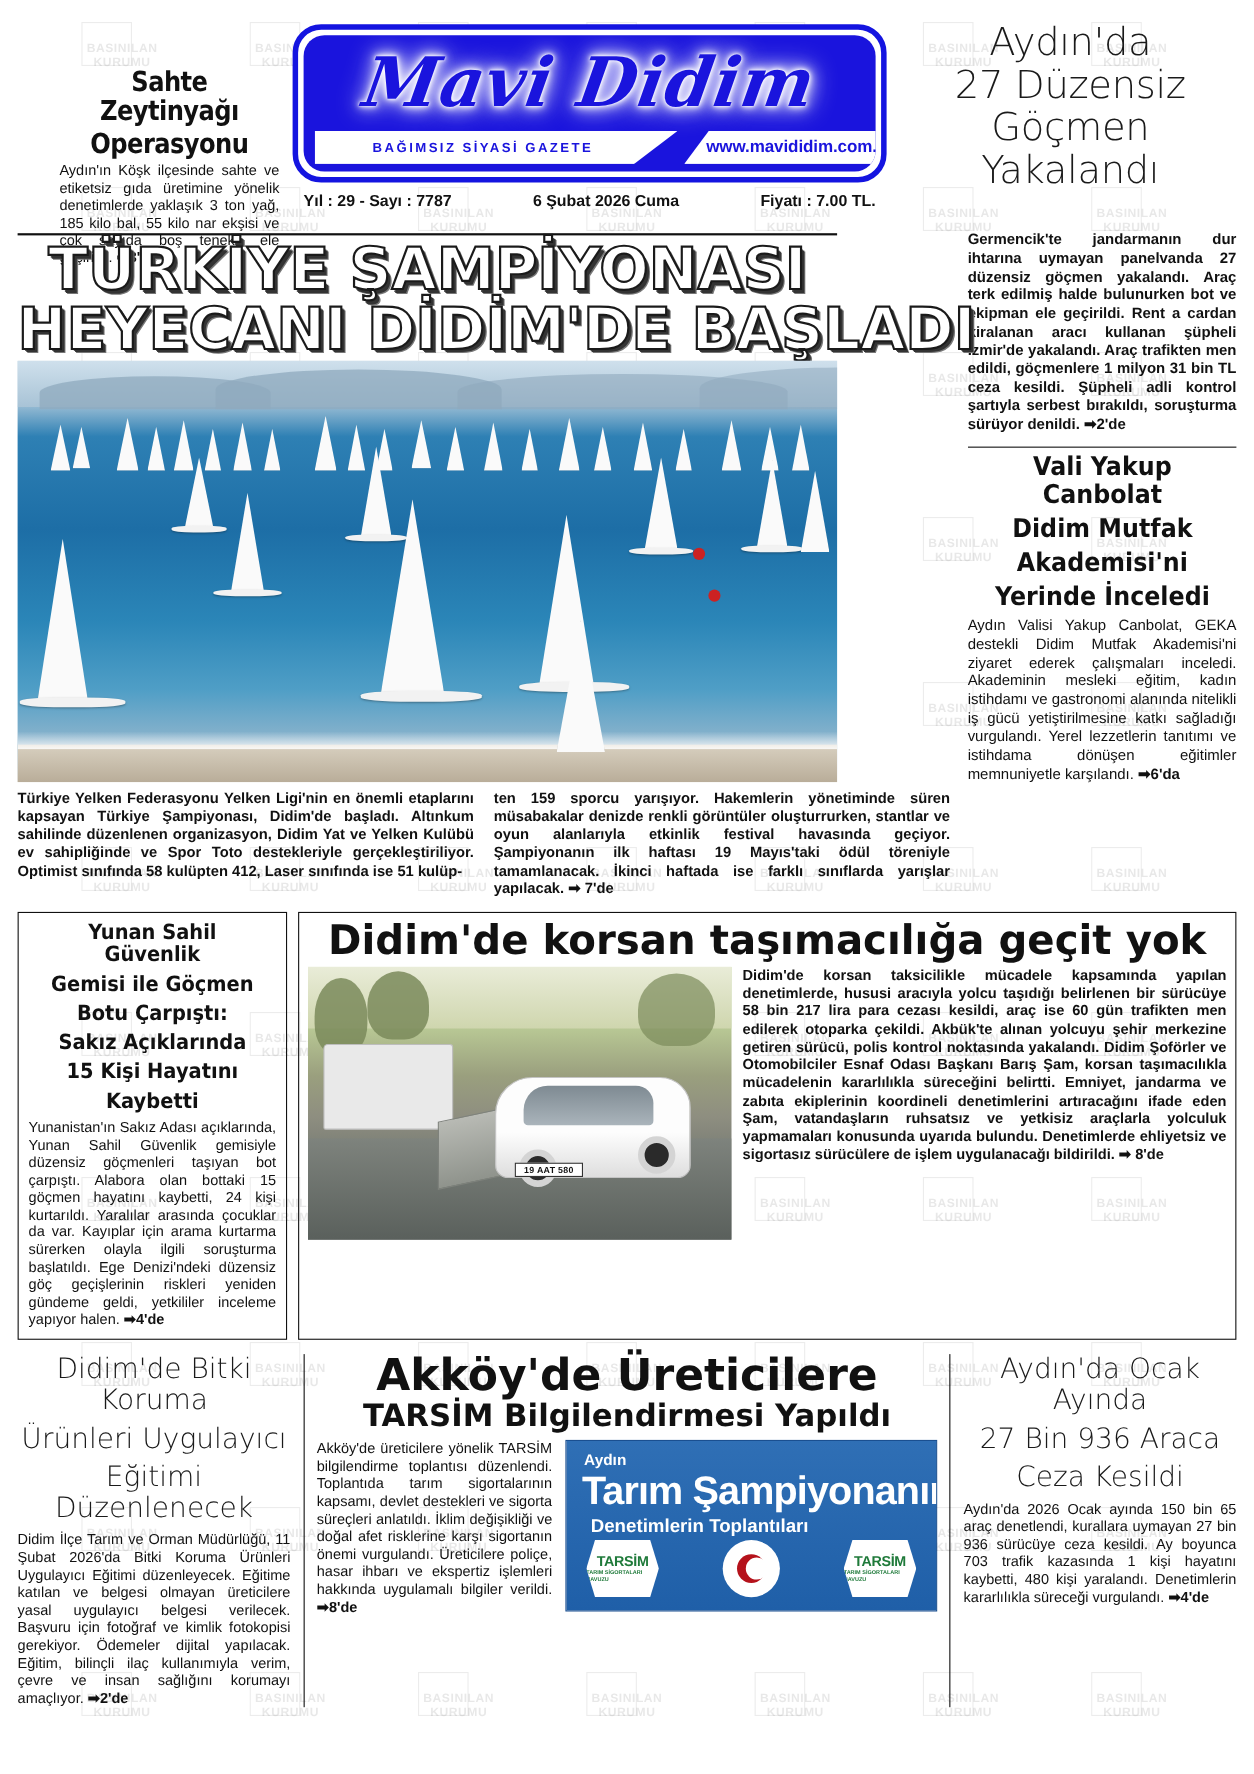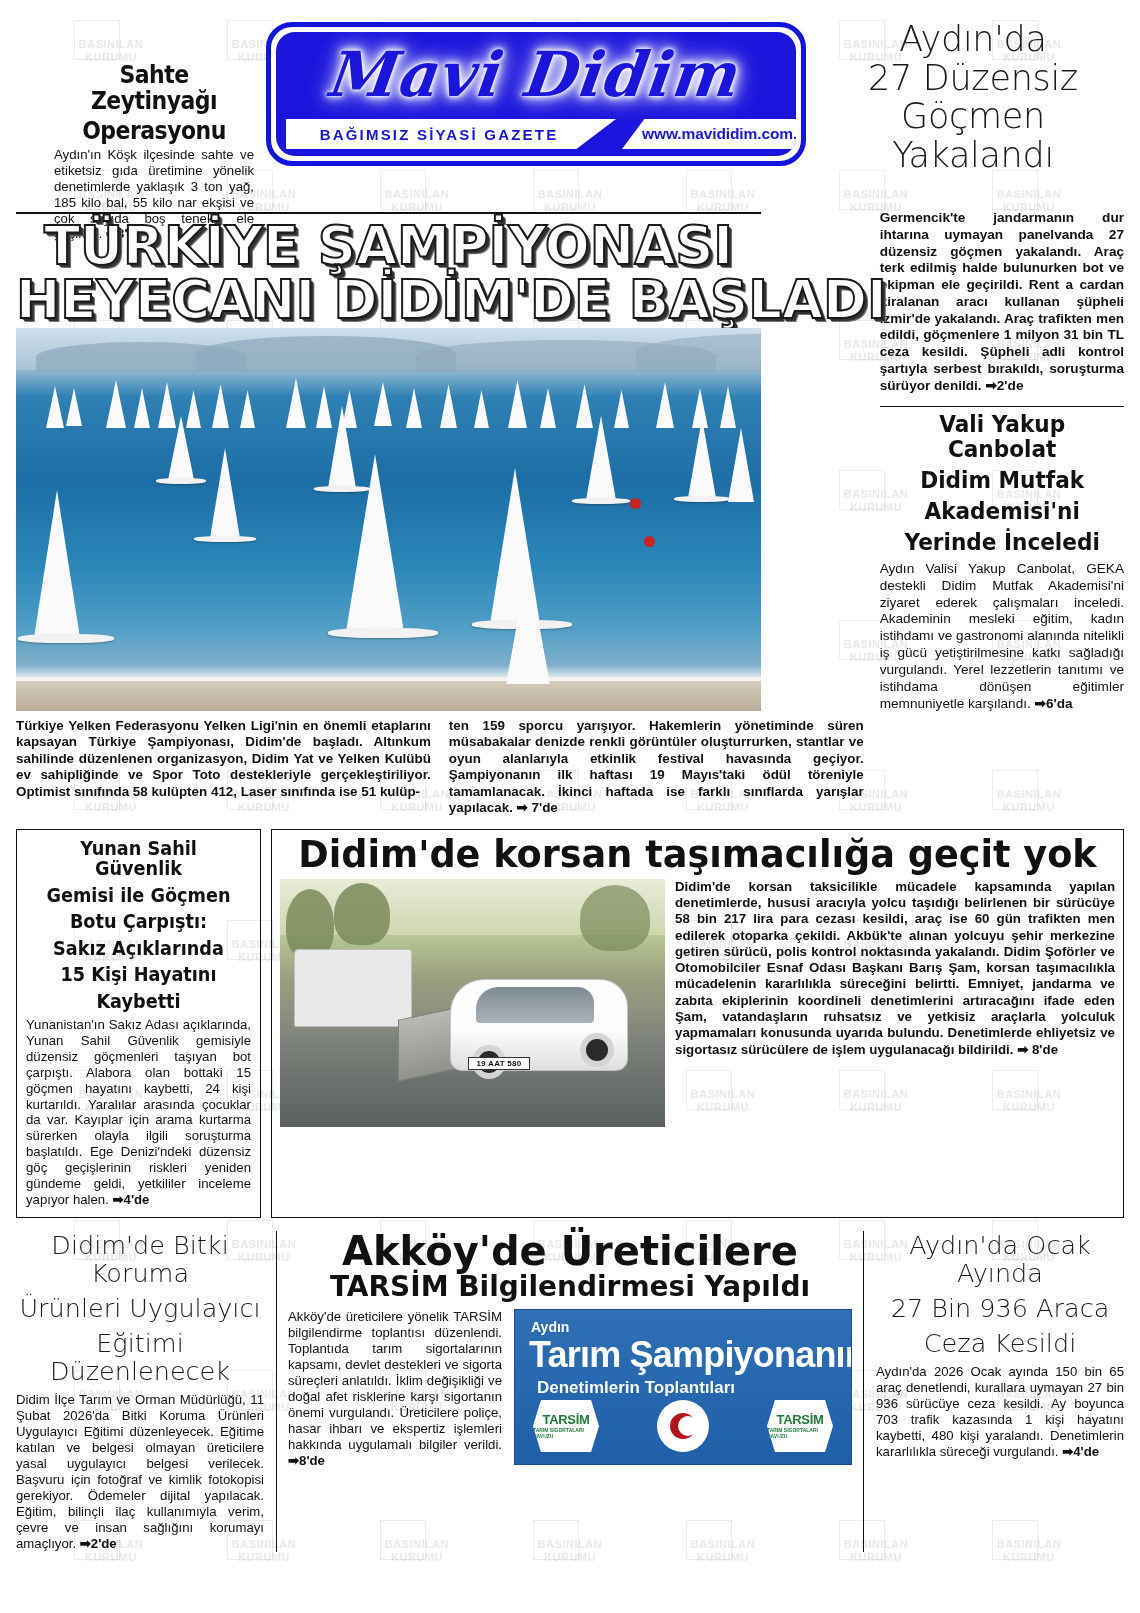--- a/index.html
+++ b/index.html
@@ -100,21 +100,21 @@
        0 0 16px #ffffff, 0 0 26px #e8e8ff;
     transform:skewX(-9deg);
     white-space:nowrap;
   }
   .logo-strip {
     position:absolute; left:10px; right:10px; bottom:7px; height:30px;
     display:flex;
   }
   .strip-a {
     background:#ffffff; color:#1a14dd;
-    font-size:15px; font-weight:bold; letter-spacing:2.2px;
+    font-size:12px; font-weight:bold; letter-spacing:2.2px;
     display:flex; align-items:center; justify-content:center;
     flex:0 0 330px;
     clip-path:polygon(0 0, 100% 0, 88% 100%, 0% 100%);
     padding-right:24px;
   }
   .strip-b {
     background:#ffffff; color:#1a14dd;
     font-size:15.5px; font-weight:bold; letter-spacing:-0.1px;
     display:flex; align-items:center; justify-content:center;
     flex:1;
@@ -539,20 +539,25 @@
     <div class="mh-center">
       <div class="logo-box">
         <div class="logo-inner">
           <div class="logo-script">Mavi Didim</div>
           <div class="logo-strip">
             <div class="strip-a">BAĞIMSIZ  SİYASİ  GAZETE</div>
             <div class="strip-b">www.mavididim.com.tr</div>
           </div>
         </div>
       </div>
+      <div class="mh-meta">
+        <span>Yıl : 29  -  Sayı : 7787</span>
+        <span>6 Şubat 2026 Cuma</span>
+        <span>Fiyatı : 7.00 TL.</span>
+      </div>
     </div>
 
     <div class="mh-right">
       <h1>Aydın'da</h1>
       <h1>27 Düzensiz</h1>
       <h1>Göçmen</h1>
       <h1>Yakalandı</h1>
     </div>
   </div>
 

